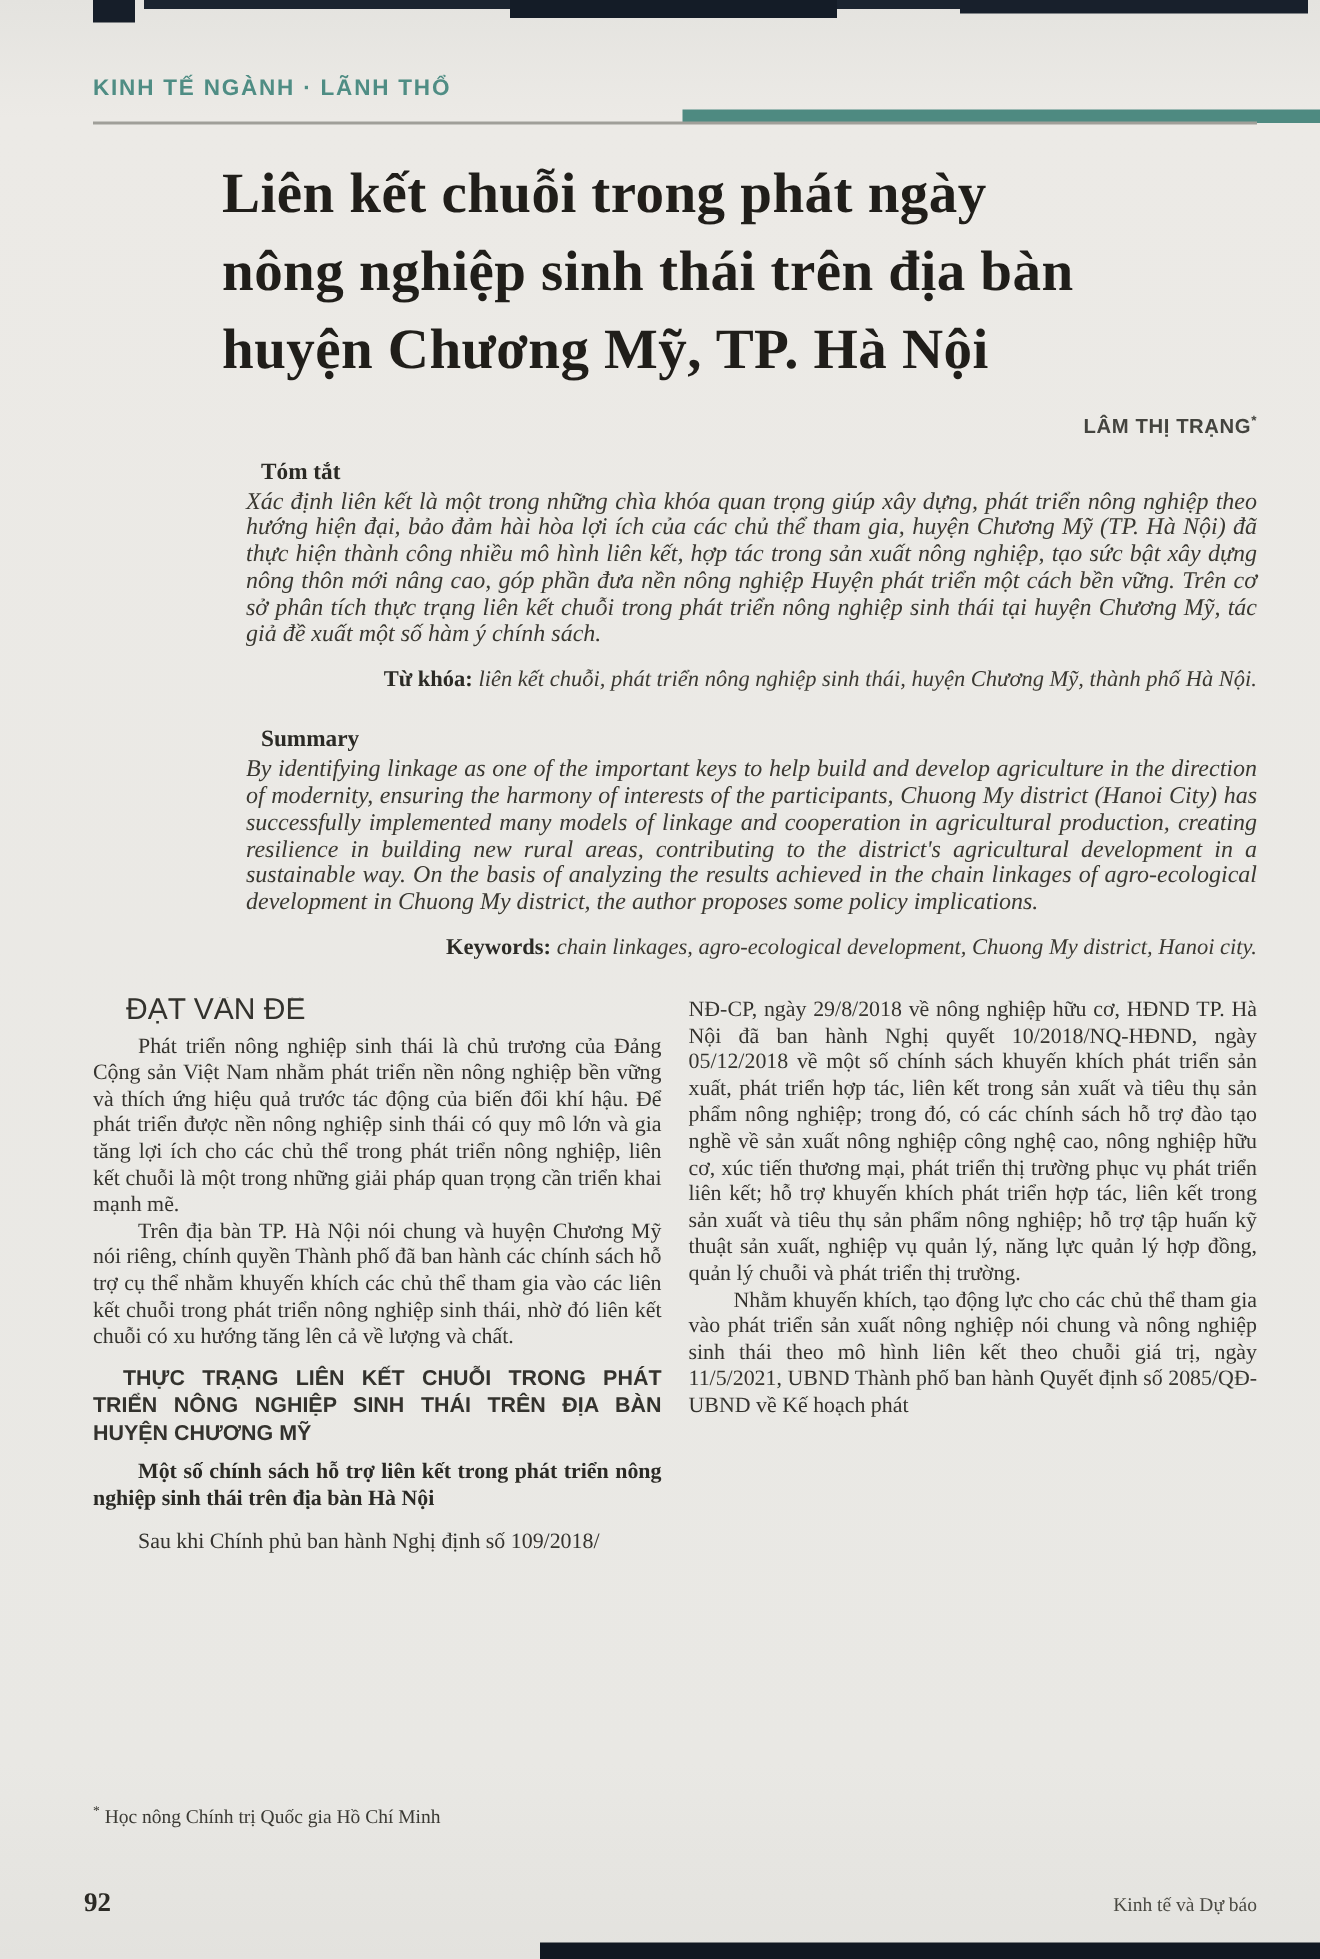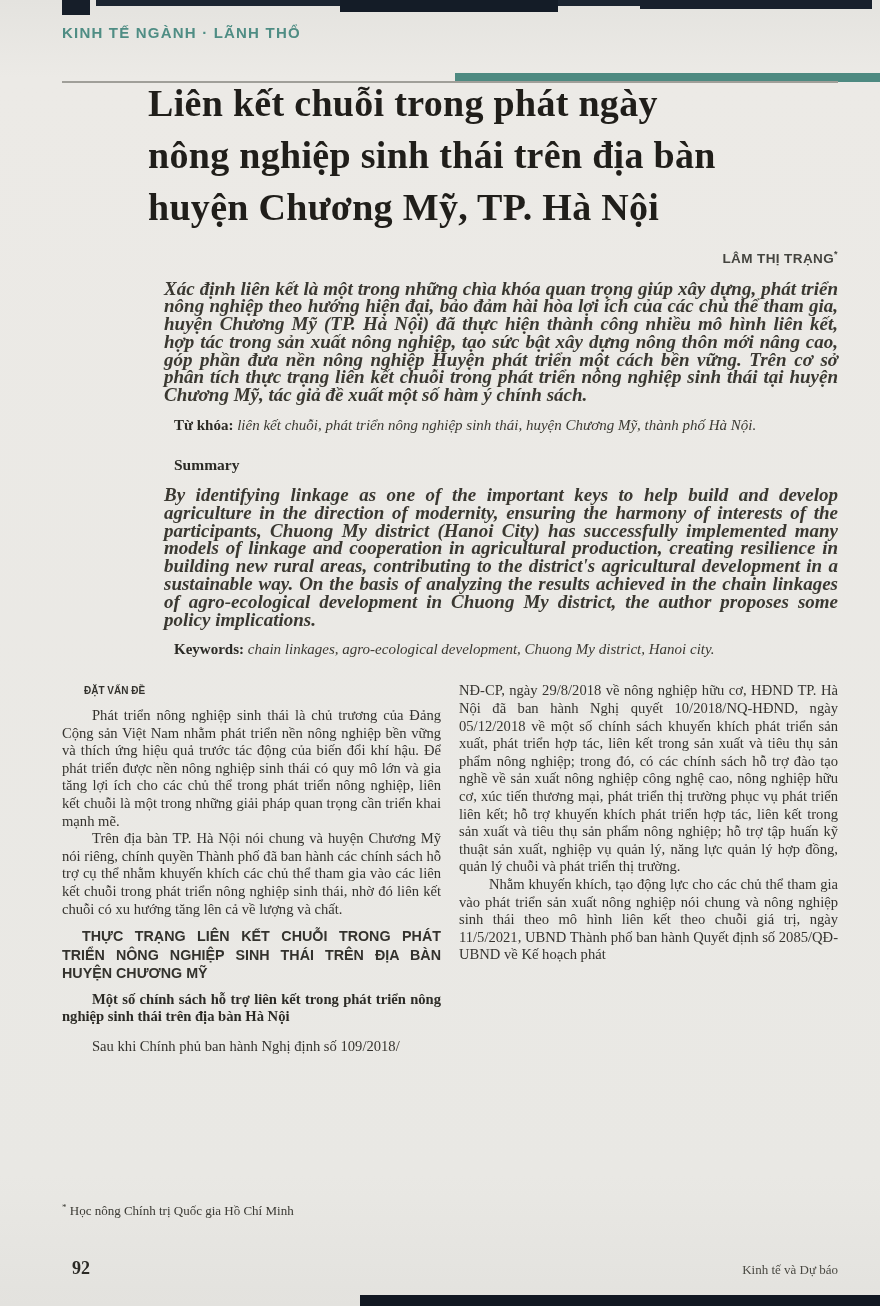--- a/index.html
+++ b/index.html
@@ -17,21 +17,21 @@
   
   .scan-top-a { position: absolute; top: 0; left: 62px; width: 28px; height: 15px; background: #161e29; }
   .scan-top-b { position: absolute; top: 0; left: 96px; width: 772px; height: 6px; background: #1b2430; }
   .scan-top-c { position: absolute; top: 0; left: 340px; width: 218px; height: 12px; background: #141c27; }
   .scan-top-d { position: absolute; top: 0; left: 640px; width: 232px; height: 9px; background: #18202c; }
   .scan-bottom { position: absolute; bottom: 0; left: 360px; right: 0; height: 11px; background: #121822; }
 
   .content { padding: 0 42px 0 62px; }
 
   .section-label {
-    padding-top: 24px;
+    padding-top: 50px;
     font-family: "Liberation Sans", sans-serif;
     font-weight: bold;
     font-size: 15px;
     letter-spacing: 1.2px;
     color: #4f8d84;
   }
   .header-rule { position: absolute; top: 81px; left: 62px; right: 42px; height: 2px; background: #a09f99; }
   .header-accent-bar { position: absolute; top: 73px; left: 455px; right: 0; height: 9px; background: #4e8a81; }
 
   .article-title {
@@ -51,43 +51,42 @@
     font-size: 13.5px;
     letter-spacing: 0.4px;
     color: #44443f;
   }
   .author sup { font-size: 9px; }
 
   .abstract-block { margin-left: 102px; margin-top: 14px; }
   .abstract-label { font-weight: bold; font-size: 15.5px; padding-left: 10px; color: #2b2a25; }
   .abstract-text {
     font-style: italic;
-    font-size: 19px;
+    font-size: 16px;
     line-height: 17.8px;
     text-align: justify;
     color: #3a3831;
-    margin-top: 12px;
-    font-weight: bold;
+    margin-top: 2px;
   }
-  .keywords-line { margin-top: 13px; padding-left: 10px; font-size: 15px; }
+  .keywords-line { margin-top: 13px; padding-left: 10px; font-size: 15px; text-align: right; }
   .keywords-line .kw-label { font-weight: bold; color: #2b2a25; }
   .keywords-line .kw-text { font-style: italic; color: #3a3831; }
 
   .columns {
     display: flex;
     gap: 18px;
     margin-top: 24px;
     height: 480px;
     overflow: hidden;
   }
   .col { flex: 1; font-size: 14.6px; line-height: 17.6px; text-align: justify; }
   .intro-heading {
     font-family: "Liberation Sans", sans-serif;
-    font-weight: bold;
-    font-size: 10px;
+    font-weight: normal;
+    font-size: 20px;
     padding-left: 22px;
     margin-bottom: 7px;
     color: #33322d;
   }
   .para { text-indent: 30px; }
   .para.no-indent { text-indent: 0; }
   .section-heading {
     font-family: "Liberation Sans", sans-serif;
     font-weight: bold;
     font-size: 14.3px;
@@ -103,21 +102,21 @@
     text-align: justify;
     margin-bottom: 12px;
     color: #2b2a25;
   }
 
   .footnote { position: absolute; left: 62px; right: 42px; top: 1202px; font-size: 13px; color: #3b3a34; }
   .footnote sup { font-size: 9px; }
   .footnote-dates { font-style: italic; margin-top: 3px; }
 
   .footer-row {
-    position: absolute; left: 72px; right: 42px; top: 1258px;
+    position: absolute; left: 56px; right: 42px; top: 1258px;
     display: flex; justify-content: space-between; align-items: baseline;
   }
   .page-number { font-weight: bold; font-size: 18px; color: #2b2a25; }
   .journal-name { font-size: 13px; color: #4a4942; }
 </style>
 </head>
 <body>
 
 <div class="page">
 
@@ -135,20 +134,21 @@
 
     <h1 class="article-title">
       <div>Liên kết chuỗi trong phát ngày</div>
       <div>nông nghiệp sinh thái trên địa bàn</div>
       <div>huyện Chương Mỹ, TP. Hà Nội</div>
     </h1>
 
     <div class="author"><span>LÂM THỊ TRẠNG</span><sup>*</sup></div>
 
     <div class="abstract-block">
+      <div class="abstract-label">Tóm tắt</div>
       <div class="abstract-text">Xác định liên kết là một trong những chìa khóa quan trọng giúp xây dựng, phát triển nông nghiệp theo hướng hiện đại, bảo đảm hài hòa lợi ích của các chủ thể tham gia, huyện Chương Mỹ (TP. Hà Nội) đã thực hiện thành công nhiều mô hình liên kết, hợp tác trong sản xuất nông nghiệp, tạo sức bật xây dựng nông thôn mới nâng cao, góp phần đưa nền nông nghiệp Huyện phát triển một cách bền vững. Trên cơ sở phân tích thực trạng liên kết chuỗi trong phát triển nông nghiệp sinh thái tại huyện Chương Mỹ, tác giả đề xuất một số hàm ý chính sách.</div>
       <div class="keywords-line">
         <span class="kw-label">Từ khóa:</span>
         <span class="kw-text">liên kết chuỗi, phát triển nông nghiệp sinh thái, huyện Chương Mỹ, thành phố Hà Nội.</span>
       </div>
     </div>
 
     <div class="abstract-block" style="margin-top:22px;">
       <div class="abstract-label">Summary</div>
       <div class="abstract-text">By identifying linkage as one of the important keys to help build and develop agriculture in the direction of modernity, ensuring the harmony of interests of the participants, Chuong My district (Hanoi City) has successfully implemented many models of linkage and cooperation in agricultural production, creating resilience in building new rural areas, contributing to the district's agricultural development in a sustainable way. On the basis of analyzing the results achieved in the chain linkages of agro-ecological development in Chuong My district, the author proposes some policy implications.</div>

